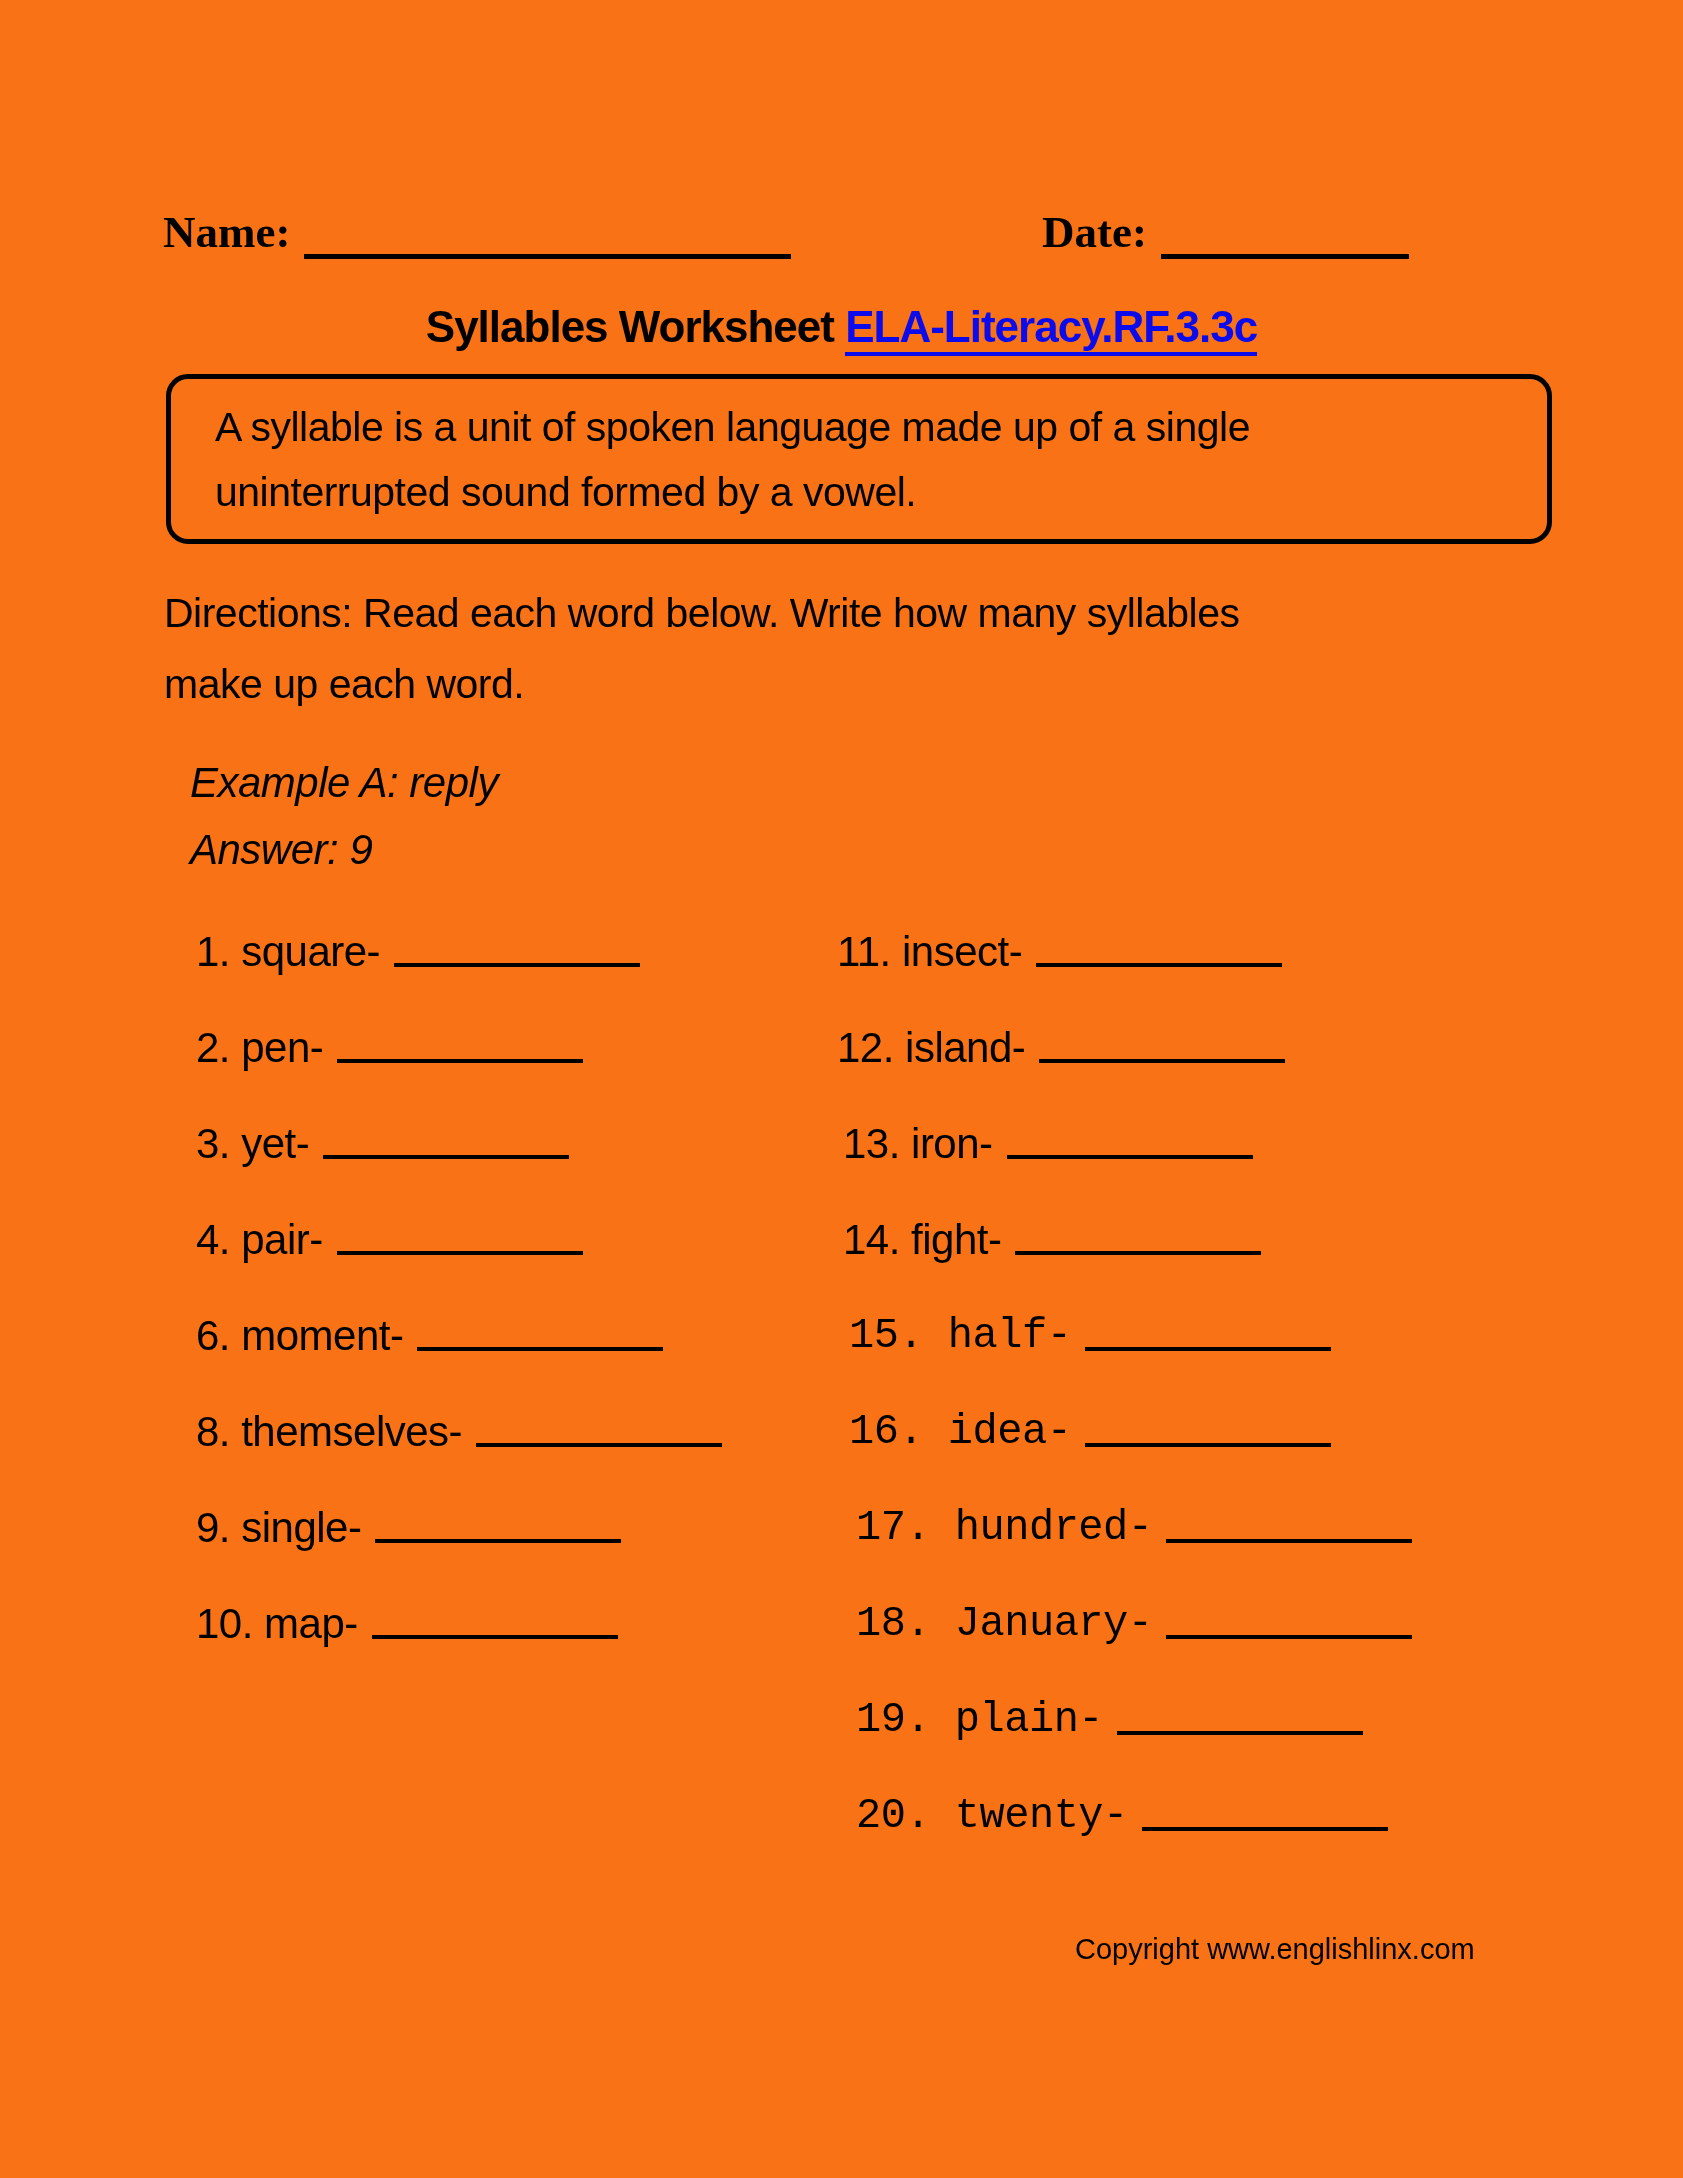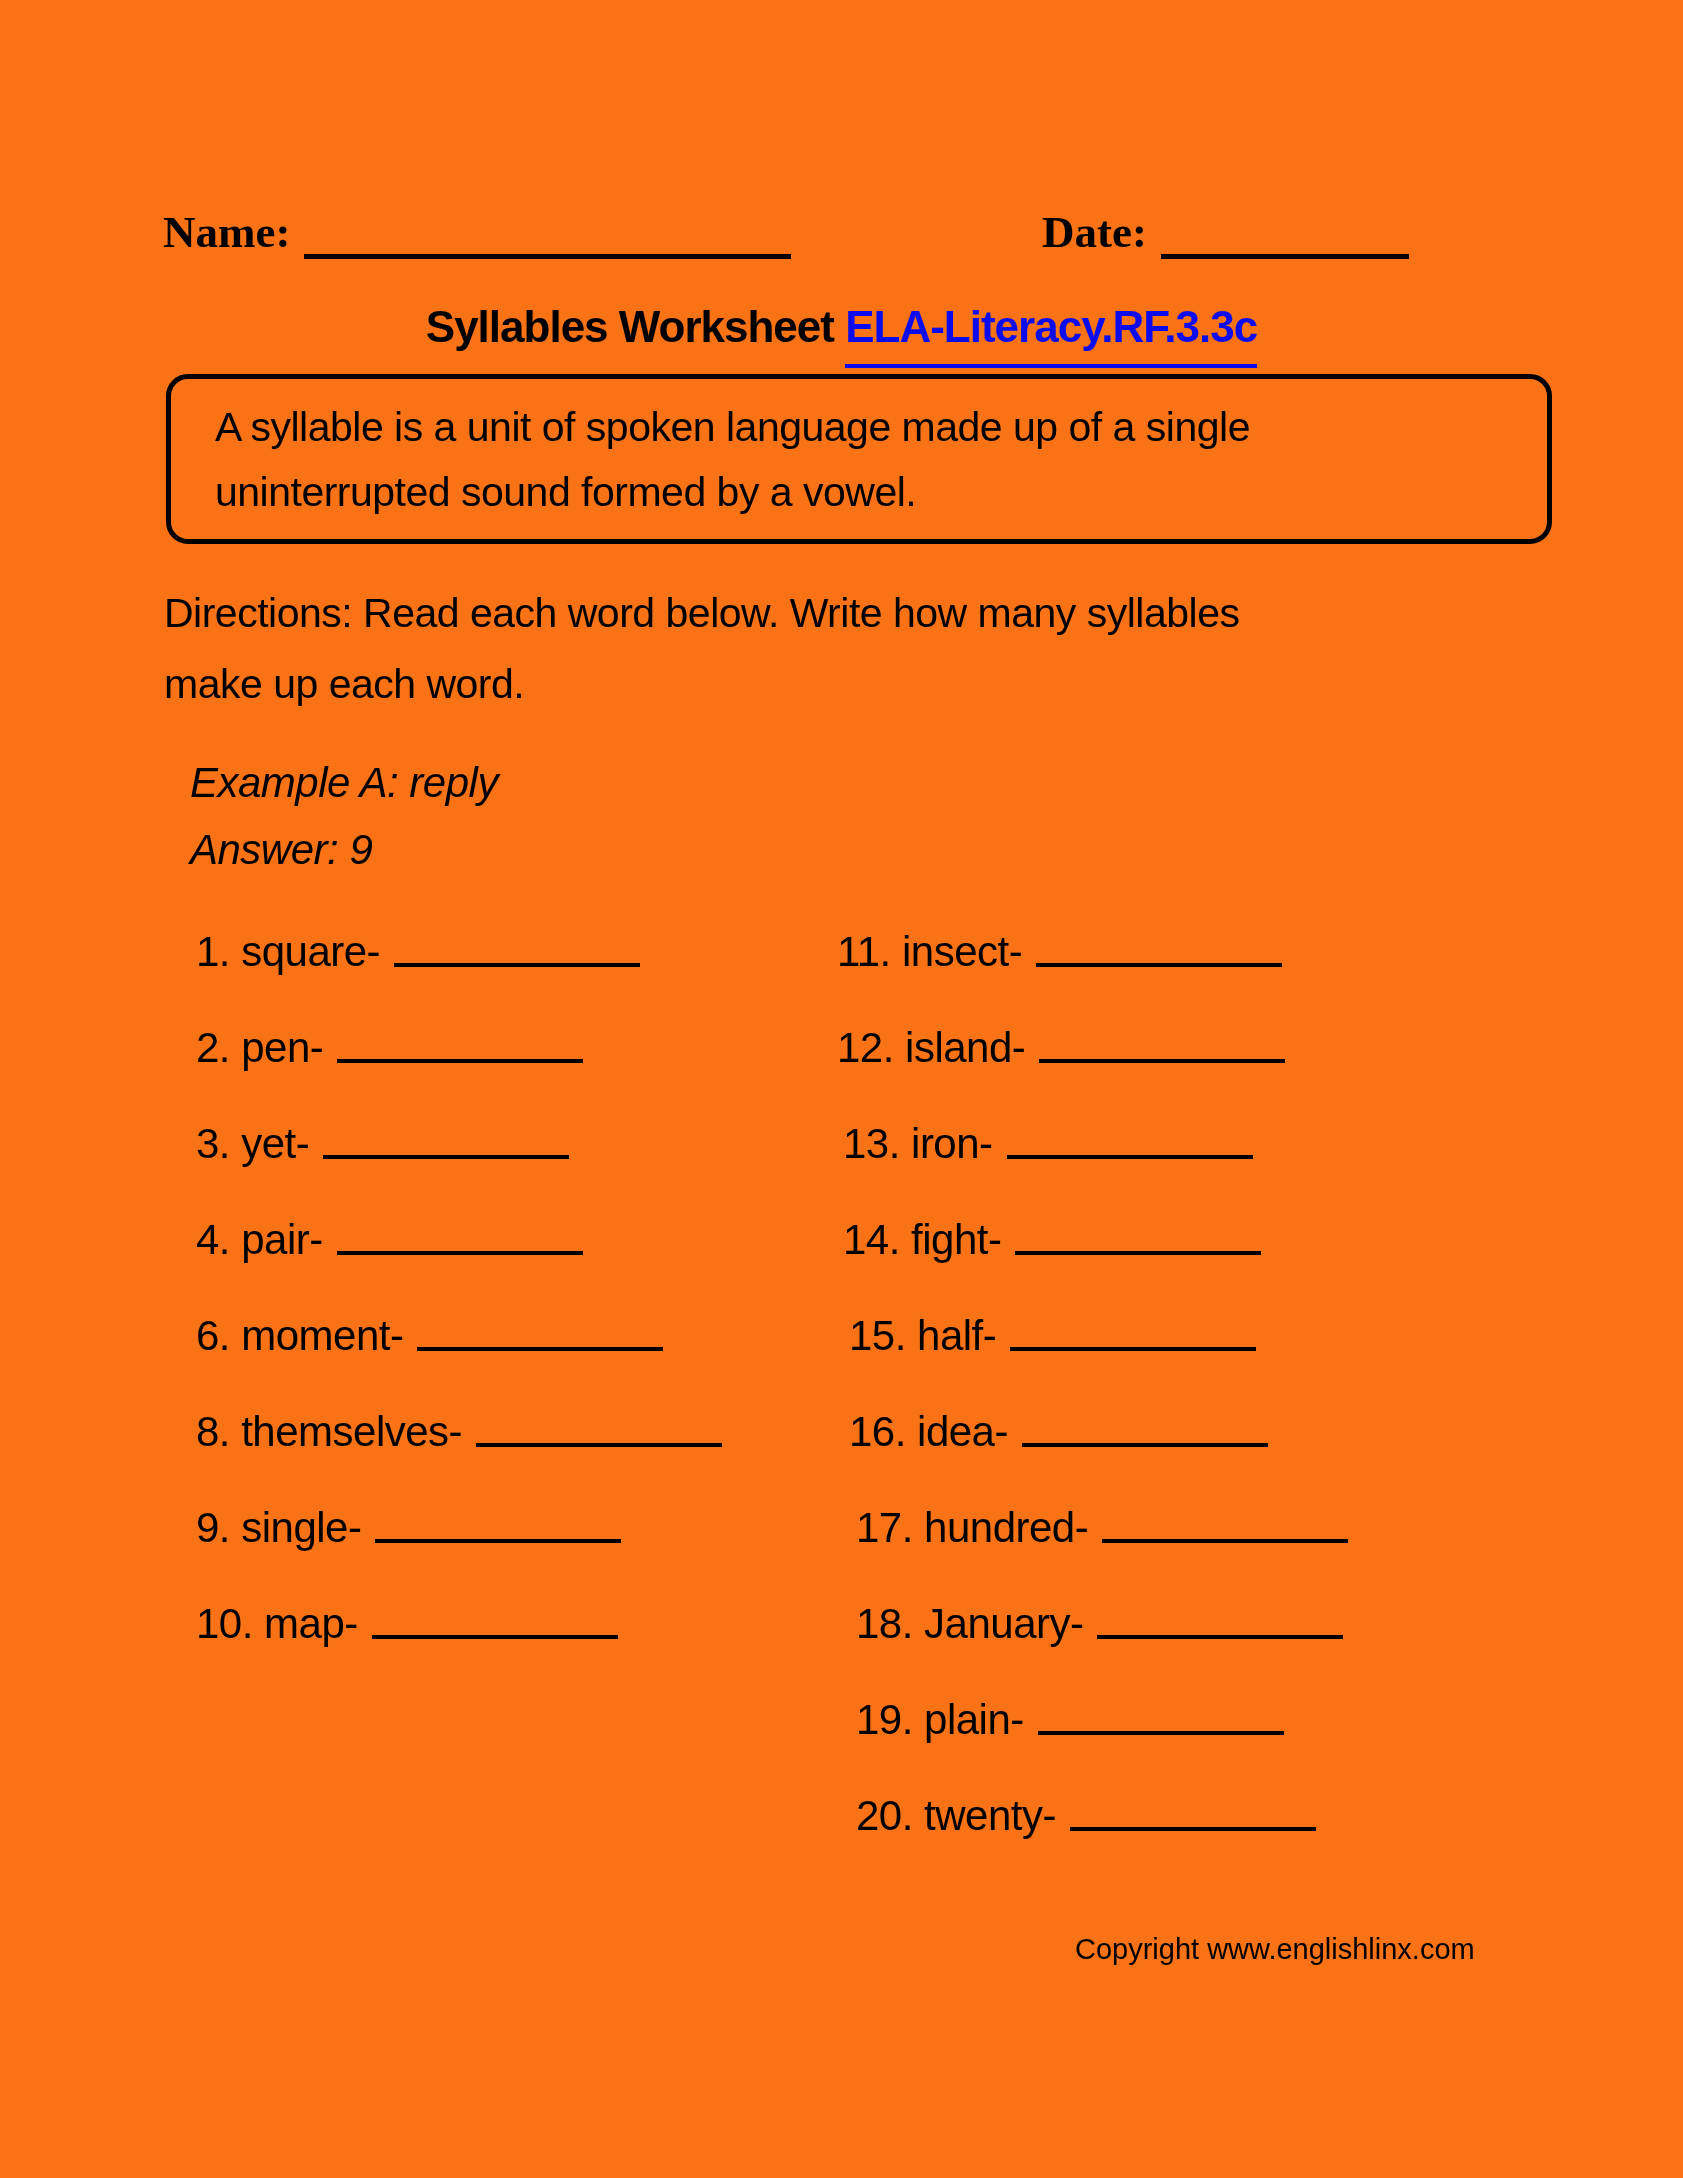--- a/index.html
+++ b/index.html
@@ -29,21 +29,21 @@
   .hline-date{width:248px;}
   
   .title{
     position:absolute;top:300px;left:0;width:1683px;
     text-align:center;
     font-weight:bold;font-size:44px;line-height:53px;
     letter-spacing:-1px;white-space:nowrap;
   }
   .title-link{
     border-bottom:4px solid currentColor;
-    padding-bottom:13px;
+    padding-bottom:1px;
     cursor:pointer;
   }
   
   .defbox{
     position:absolute;left:166px;top:374px;
     width:1386px;height:170px;box-sizing:border-box;
     border:5px solid #000;border-radius:22px;
     padding:16px 20px 0 44px;
     font-size:41px;line-height:65px;letter-spacing:-0.5px;
   }
@@ -62,21 +62,21 @@
   
   .col{position:absolute;top:904px;}
   .col-left{left:196px;}
   .col-right{left:837px;}
   .item-row{
     height:96px;display:flex;align-items:center;
     font-size:42px;letter-spacing:-0.5px;white-space:nowrap;
   }
   
   .col-right .item-row:nth-child(n+3){margin-left:6px;}
-  .col-right .item-row:nth-child(n+5){margin-left:12px;}
+  .col-right .item-row:nth-child(n+5){margin-left:12px;font-family:Liberation Mono, monospace;}
   .col-right .item-row:nth-child(n+7){margin-left:19px;}
   .blank{
     display:inline-block;width:246px;height:4px;background:#000;
     margin-left:14px;margin-top:26px; 
     align-self:center;
   }
   
   .copyright{
     position:absolute;left:1075px;top:1931px;
     font-size:29px;line-height:36px;letter-spacing:0;

